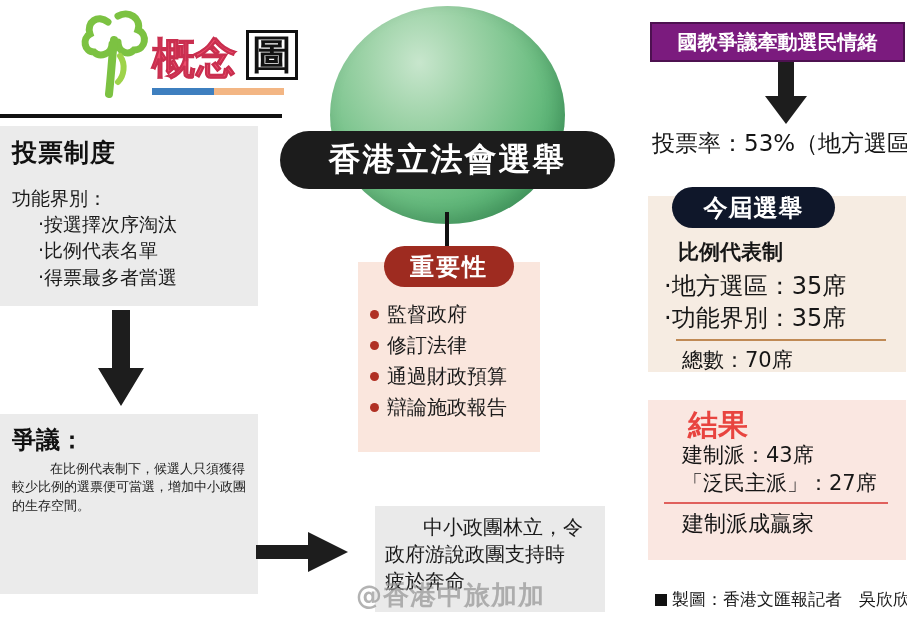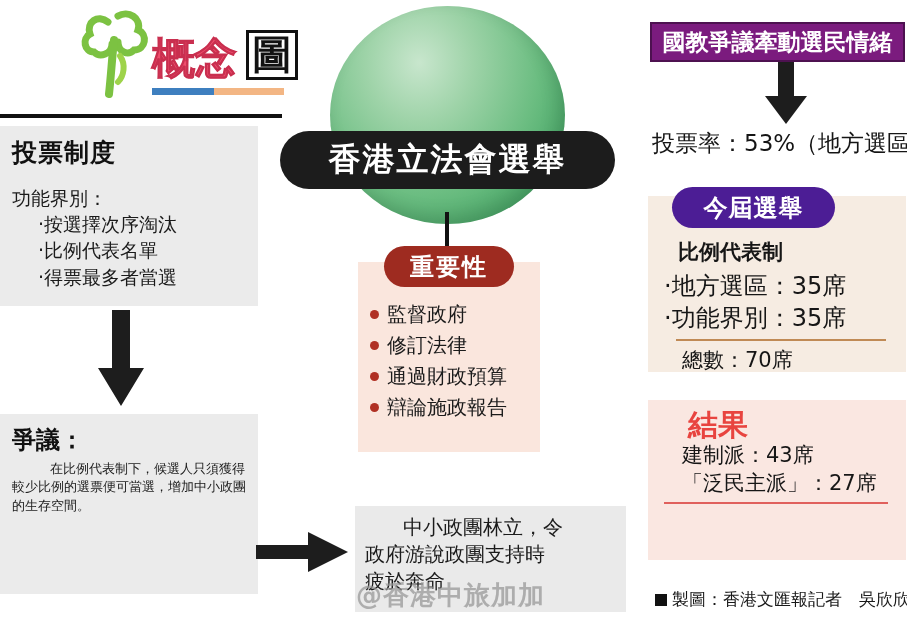--- a/index.html
+++ b/index.html
@@ -86,51 +86,51 @@
   }
   #importance-pill span { color: #fff; font-size: 24px; font-weight: bold; letter-spacing: 2px; }
   .imp-list { position: absolute; left: 12px; top: 42px; }
   .imp-item {
     display: flex; align-items: center; gap: 8px;
     font-size: 20px; color: #1b1b1b; line-height: 1.0; margin-bottom: 11px;
   }
   .imp-dot { width: 9px; height: 9px; border-radius: 50%; background: #b03024; flex: 0 0 auto; }
 
   #small-parties-box {
-    left: 355px; top: 506px; width: 271px; height: 106px;
+    left: 375px; top: 506px; width: 230px; height: 106px;
     background: #eaeaea; padding: 8px 10px 4px 10px;
   }
   .sp-line { font-size: 20px; color: #1b1b1b; line-height: 1.35; }
   .sp-line.first { text-indent: 38px; }
 
   
   #watermark {
     left: 356px; top: 578px; width: 250px; height: 36px;
     font-size: 26px; color: rgba(150,150,150,0.72); font-weight: bold;
     letter-spacing: 1px; white-space: nowrap;
   }
 
   
   #purple-banner {
     left: 650px; top: 22px; width: 255px; height: 40px;
     background: #7b1b7e; border: 2px solid #4d1150;
     display: flex; align-items: center; justify-content: center;
   }
-  #purple-banner span { color: #fff; font-size: 23px; font-weight: bold; letter-spacing: 0px; }
+  #purple-banner span { color: #fff; font-size: 20px; font-weight: bold; letter-spacing: 0px; }
   #purple-down-arrow { left: 765px; top: 62px; width: 42px; height: 62px; }
 
   #turnout-line { left: 652px; top: 128px; font-size: 23px; color: #151515; white-space: nowrap; }
 
   #current-election-box {
     left: 648px; top: 196px; width: 258px; height: 176px;
     background: #f6ece2;
   }
   #current-election-pill {
     position: absolute; left: 24px; top: -9px; width: 163px; height: 41px;
-    background: #4c1d95; border-radius: 21px;
+    background: #0f172a; border-radius: 21px;
     display: flex; align-items: center; justify-content: center;
   }
   #current-election-pill span { color: #fff; font-size: 24px; font-weight: bold; letter-spacing: 1px; }
   .ce-body { position: absolute; left: 16px; top: 42px; width: 234px; }
   .ce-heading { font-size: 21px; font-weight: bold; color: #161616; margin: 0 0 5px 14px; }
   .ce-item { font-size: 24px; color: #161616; line-height: 1.32; white-space: nowrap; }
   .ce-divider { height: 2px; background: #c08a55; margin: 5px 4px 5px 12px; width: 210px; }
   .ce-total { font-size: 21px; color: #161616; margin-left: 18px; white-space: nowrap; }
 
   #result-box {
@@ -256,20 +256,21 @@
       <div class="ce-divider"></div>
       <div class="ce-total">總數：70席</div>
     </div>
   </div>
 
   <div class="abs" id="result-box">
     <div class="result-title">結果</div>
     <div class="result-line">建制派：43席</div>
     <div class="result-line">「泛民主派」：27席</div>
     <div class="result-divider"></div>
+    <div class="result-conclusion">建制派成贏家</div>
   </div>
 
   <div class="abs" id="credit-line">
     <span class="credit-square"></span>
     <span>製圖：香港文匯報記者　吳欣欣</span>
   </div>
 
 </div>
 
 </body></html>

